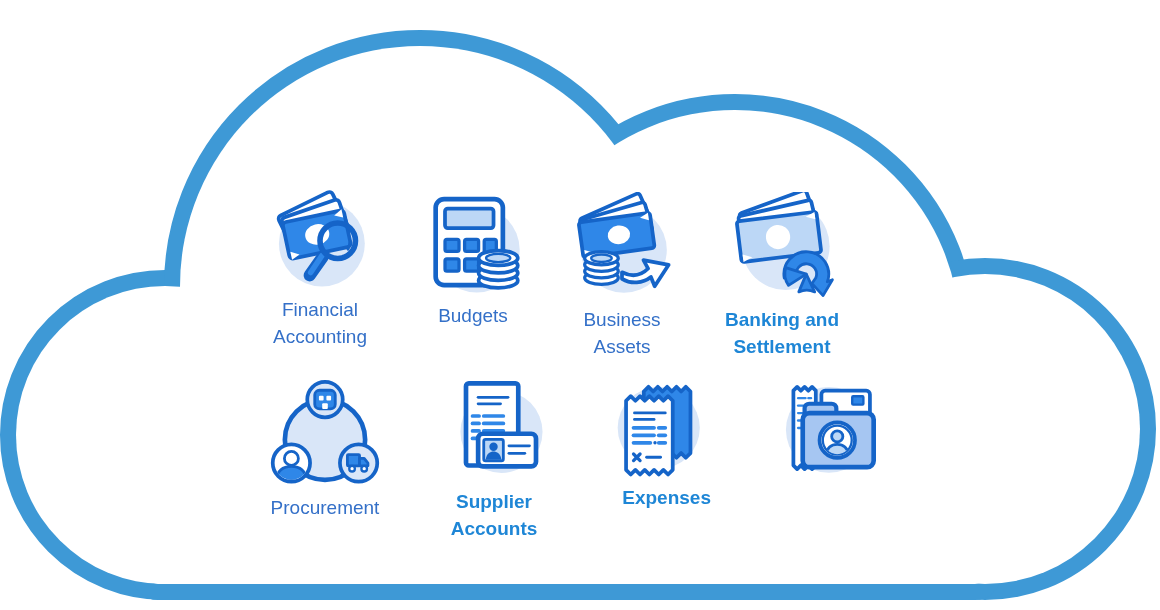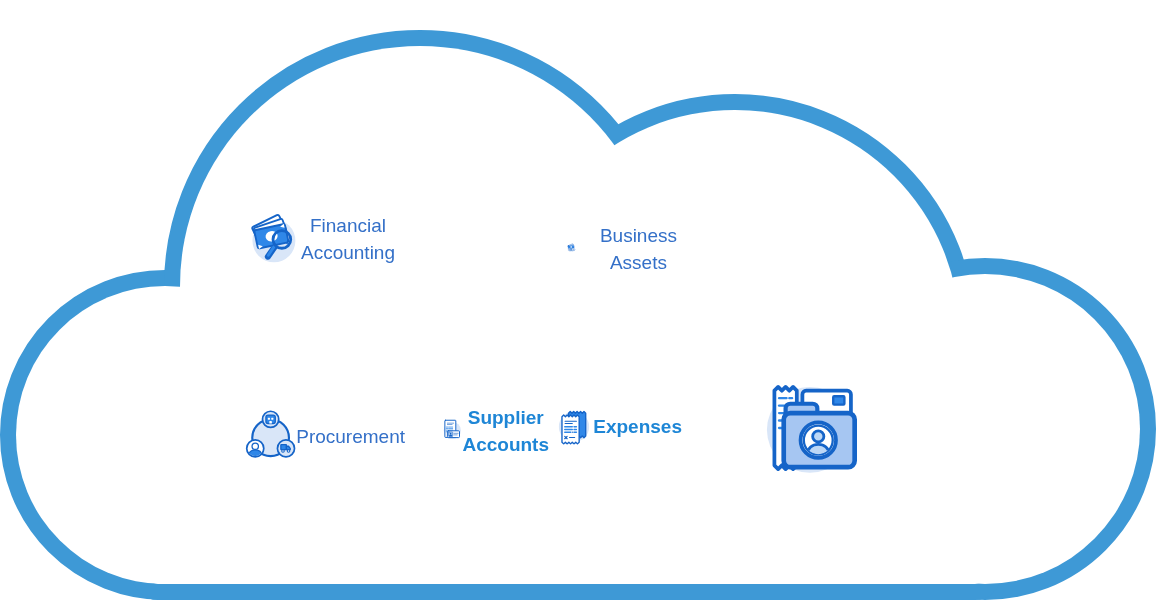--- a/index.html
+++ b/index.html
@@ -10,21 +10,21 @@
   html,body{margin:0;padding:0;background:#fff;}
   #stage{position:relative;width:1160px;height:610px;background:#fff;overflow:hidden;
          font-family:"Liberation Sans", sans-serif;}
   #cloud{position:absolute;left:0;top:0;}
   .cl{stroke:var(--cloud-stroke);fill:none;stroke-width:32;}
   .cf{fill:#fff;stroke:none;}
   .ln{stroke:var(--icon-line);stroke-linecap:round;stroke-linejoin:round;fill:none;}
   .lnm{stroke:var(--icon-mid);stroke-linecap:round;fill:none;}
   .fw{fill:#fff;} .fm{fill:var(--icon-mid);} .fl{fill:var(--icon-light);}
   .fb{fill:var(--icon-bg);} .fd{fill:var(--icon-line);} .ff{fill:var(--icon-folder);}
-  .cap{position:absolute;display:flex;flex-direction:row;align-items:center;text-align:center;}
+  .cap{position:absolute;display:flex;flex-direction:column;align-items:center;text-align:center;}
   .cap svg{display:block;}
   .cap-label{margin-top:3px;font-size:19px;line-height:1.4;}
   .la{color:var(--label-a);font-weight:500;}
   .lb{color:var(--label-b);font-weight:700;}
 </style>
 </head>
 <body>
 
 <div id="stage">
 
@@ -61,22 +61,40 @@
         <path class="fw" d="M88,44 L79,40 L88,35 Z"></path>
       </g>
       <line class="ln" stroke-width="13" x1="63" y1="80" x2="49" y2="100"></line>
       <line stroke="var(--icon-mid)" stroke-width="6" stroke-linecap="round" x1="62" y1="79" x2="50" y2="97"></line>
       <circle class="ln" fill="#E9F0FB" stroke-width="6" cx="79" cy="63" r="19"></circle>
       <path class="ln" stroke-width="3" d="M90,72 a15,15 0 0 0 2,-7"></path>
     </svg>
     <div class="cap-label la">Financial Accounting</div>
   </div>
 
-
-  <div class="cap" style="left:567px;top:192px;width:110px;gap:24px;">
+  <div class="cap" style="left:403px;top:188px;width:140px;">
+    <svg width="112" height="112" viewBox="0 0 120 120">
+      <circle class="fb" cx="64" cy="66" r="46"></circle>
+      <rect class="fw ln" stroke-width="5" x="20" y="12" width="72" height="92" rx="9"></rect>
+      <rect class="fl ln" stroke-width="4" x="30" y="22" width="52" height="21" rx="3"></rect>
+      <rect class="fm ln" stroke-width="3.5" x="30" y="55" width="15" height="13" rx="2"></rect>
+      <rect class="fm ln" stroke-width="3.5" x="51" y="55" width="15" height="13" rx="2"></rect>
+      <rect class="fm ln" stroke-width="3.5" x="30" y="76" width="15" height="13" rx="2"></rect>
+      <rect class="fm ln" stroke-width="3.5" x="51" y="76" width="15" height="13" rx="2"></rect>
+      <rect class="fm ln" stroke-width="3.5" x="72" y="55" width="13" height="34" rx="2"></rect>
+      <ellipse class="fw ln" stroke-width="4" cx="87" cy="99" rx="21" ry="8"></ellipse>
+      <ellipse class="fw ln" stroke-width="4" cx="87" cy="91" rx="21" ry="8"></ellipse>
+      <ellipse class="fw ln" stroke-width="4" cx="87" cy="83" rx="21" ry="8"></ellipse>
+      <ellipse class="fw ln" stroke-width="4" cx="87" cy="75" rx="21" ry="8"></ellipse>
+      <ellipse class="fl ln" stroke-width="2.5" cx="87" cy="75" rx="13" ry="4.5"></ellipse>
+    </svg>
+    <div class="cap-label la">Budgets</div>
+  </div>
+
+  <div class="cap" style="left:567px;top:192px;width:110px;">
     <svg width="112" height="112" viewBox="0 0 120 120">
       <circle class="fb" cx="62" cy="62" r="46"></circle>
       <g transform="rotate(-24 54 40)">
           <rect class="fw ln" stroke-width="4" x="22" y="14" width="70" height="32" rx="3"></rect>
         </g>
       <g transform="rotate(-16 54 44)">
           <rect class="fw ln" stroke-width="4" x="20" y="20" width="72" height="33" rx="3"></rect>
         </g>
       <g transform="rotate(-8 56 48)">
         <rect class="fm ln" stroke-width="4" x="16" y="27" width="77" height="38" rx="3"></rect>
@@ -87,20 +105,41 @@
       <ellipse class="fw ln" stroke-width="3.5" cx="38" cy="92" rx="18" ry="7"></ellipse>
       <ellipse class="fw ln" stroke-width="3.5" cx="38" cy="85" rx="18" ry="7"></ellipse>
       <ellipse class="fw ln" stroke-width="3.5" cx="38" cy="78" rx="18" ry="7"></ellipse>
       <ellipse class="fw ln" stroke-width="3.5" cx="38" cy="71" rx="18" ry="7"></ellipse>
       <ellipse class="fl ln" stroke-width="2.5" cx="38" cy="71" rx="11" ry="4"></ellipse>
       <path class="fw ln" stroke-width="4" d="M60,86 C70,91 80,90 88,82 L83,73 L110,78 L95,101 L91,91 C82,98 70,99 60,93 Z"></path>
     </svg>
     <div class="cap-label la">Business Assets</div>
   </div>
 
+  <div class="cap" style="left:717px;top:192px;width:130px;">
+    <svg width="112" height="112" viewBox="0 0 120 120">
+      <circle class="fb" cx="64" cy="58" r="47"></circle>
+      <g transform="rotate(-20 56 40)">
+          <rect class="fw ln" stroke-width="4" x="22" y="10" width="76" height="32" rx="3"></rect>
+        </g>
+      <g transform="rotate(-13 56 44)">
+          <rect class="fw ln" stroke-width="4" x="18" y="17" width="80" height="34" rx="3"></rect>
+        </g>
+      <g transform="rotate(-7 58 50)">
+        <rect class="fl ln" stroke-width="4" x="14" y="26" width="86" height="44" rx="3"></rect>
+        <circle class="fw" cx="56" cy="48" r="13"></circle>
+        <path class="fw" d="M16,62 L26,66 L16,70 Z"></path>
+        <path class="fw" d="M98,34 L88,30 L98,26 Z"></path>
+      </g>
+      <path class="fm ln" stroke-width="3" d="M62.4,92.2 A24,24 0 1 1 108.6,96.2 L114,94 L104,111 L92,98 L96.3,91.8 A11,11 0 1 0 75.2,89.9 Z"></path>
+      <path class="fm ln" stroke-width="3" d="M86,88 L64,81 A22,22 0 0 0 67,100 Z"></path>
+      <path class="fm ln" stroke-width="3" d="M86,88 L78,107 A22,22 0 0 1 95,107 Z"></path>
+    </svg>
+    <div class="cap-label lb">Banking and Settlement</div>
+  </div>
 
   <div class="cap" style="left:245px;top:380px;width:160px;">
     <svg width="112" height="112" viewBox="0 0 120 120">
       <circle class="fb ln" stroke-width="5" cx="60" cy="64" r="43"></circle>
       <circle class="fb ln" stroke-width="4" cx="60" cy="21" r="19"></circle>
       <rect class="fm ln" stroke-width="3" x="49" y="11" width="22" height="20" rx="5"></rect>
       <rect class="fw" x="53.5" y="17" width="5" height="5" rx="1"></rect>
       <rect class="fw" x="61.5" y="17" width="5" height="5" rx="1"></rect>
       <rect class="fw" x="57" y="25" width="6" height="6" rx="1"></rect>
       <circle class="fw ln" stroke-width="4" cx="24" cy="89" r="20"></circle>
@@ -139,21 +178,21 @@
       <rect class="fw ln" stroke-width="5" x="43" y="64" width="62" height="35" rx="5"></rect>
       <rect class="fl ln" stroke-width="3" x="49" y="70" width="21" height="23" rx="2"></rect>
       <circle class="fd" cx="59.5" cy="78" r="4.5"></circle>
       <path class="fd" d="M51,92 C52,85 56,83 59.5,83 C63,83 67,85 68,92 Z"></path>
       <line class="ln" stroke-width="3" x1="76" y1="77" x2="98" y2="77"></line>
       <line class="ln" stroke-width="3" x1="76" y1="85" x2="93" y2="85"></line>
     </svg>
     <div class="cap-label lb">Supplier Accounts</div>
   </div>
 
-  <div class="cap" style="left:552px;top:370px;width:130px;">
+  <div class="cap" style="left:581px;top:370px;width:130px;align-items:flex-end;">
     <svg width="112" height="112" viewBox="0 0 120 120">
       <circle class="fb" cx="64" cy="62" r="44"></circle>
       <path class="fm ln" stroke-width="4" d="M48,23 L53,18 L58,23 L63,18 L68,23 L73,18 L78,23 L83,18 L88,23 L93,18 L98,23 L98,89 L93,94 L88,89 L83,94 L78,89 L73,94 L68,89 L63,94 L58,89 L53,94 L48,89 Z"></path>
       <path class="fw ln" stroke-width="4" d="M29,33 L34,28 L39,33 L44,28 L49,33 L54,28 L59,33 L64,28 L69,33 L74,28 L79,33 L79,107 L74,112 L69,107 L64,112 L59,107 L54,112 L49,107 L44,112 L39,107 L34,112 L29,107 Z"></path>
       <line class="ln" stroke-width="3" x1="38" y1="46" x2="71" y2="46"></line>
       <line class="ln" stroke-width="3" x1="38" y1="53" x2="59" y2="53"></line>
       <g class="lnm" stroke-width="4">
         <line x1="37" y1="62" x2="59" y2="62"></line>
           <line x1="64" y1="62" x2="71" y2="62"></line>
         <line x1="37" y1="70" x2="59" y2="70"></line>

